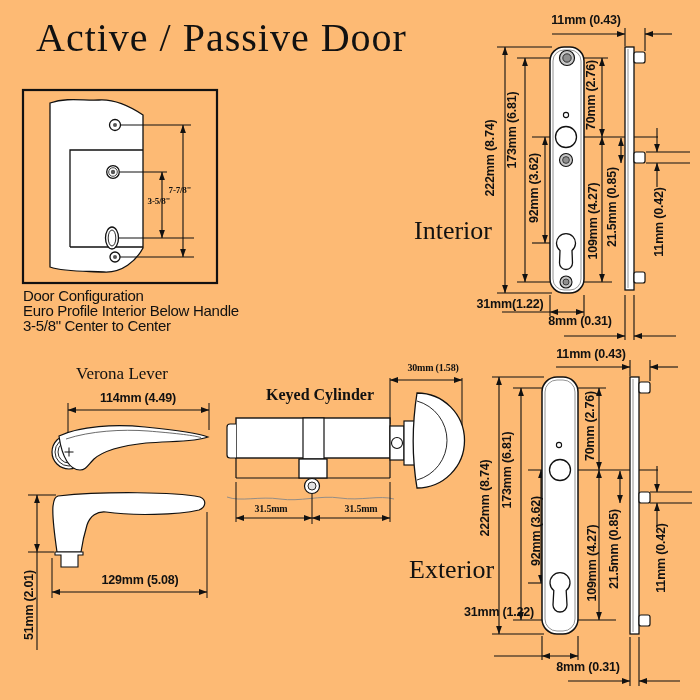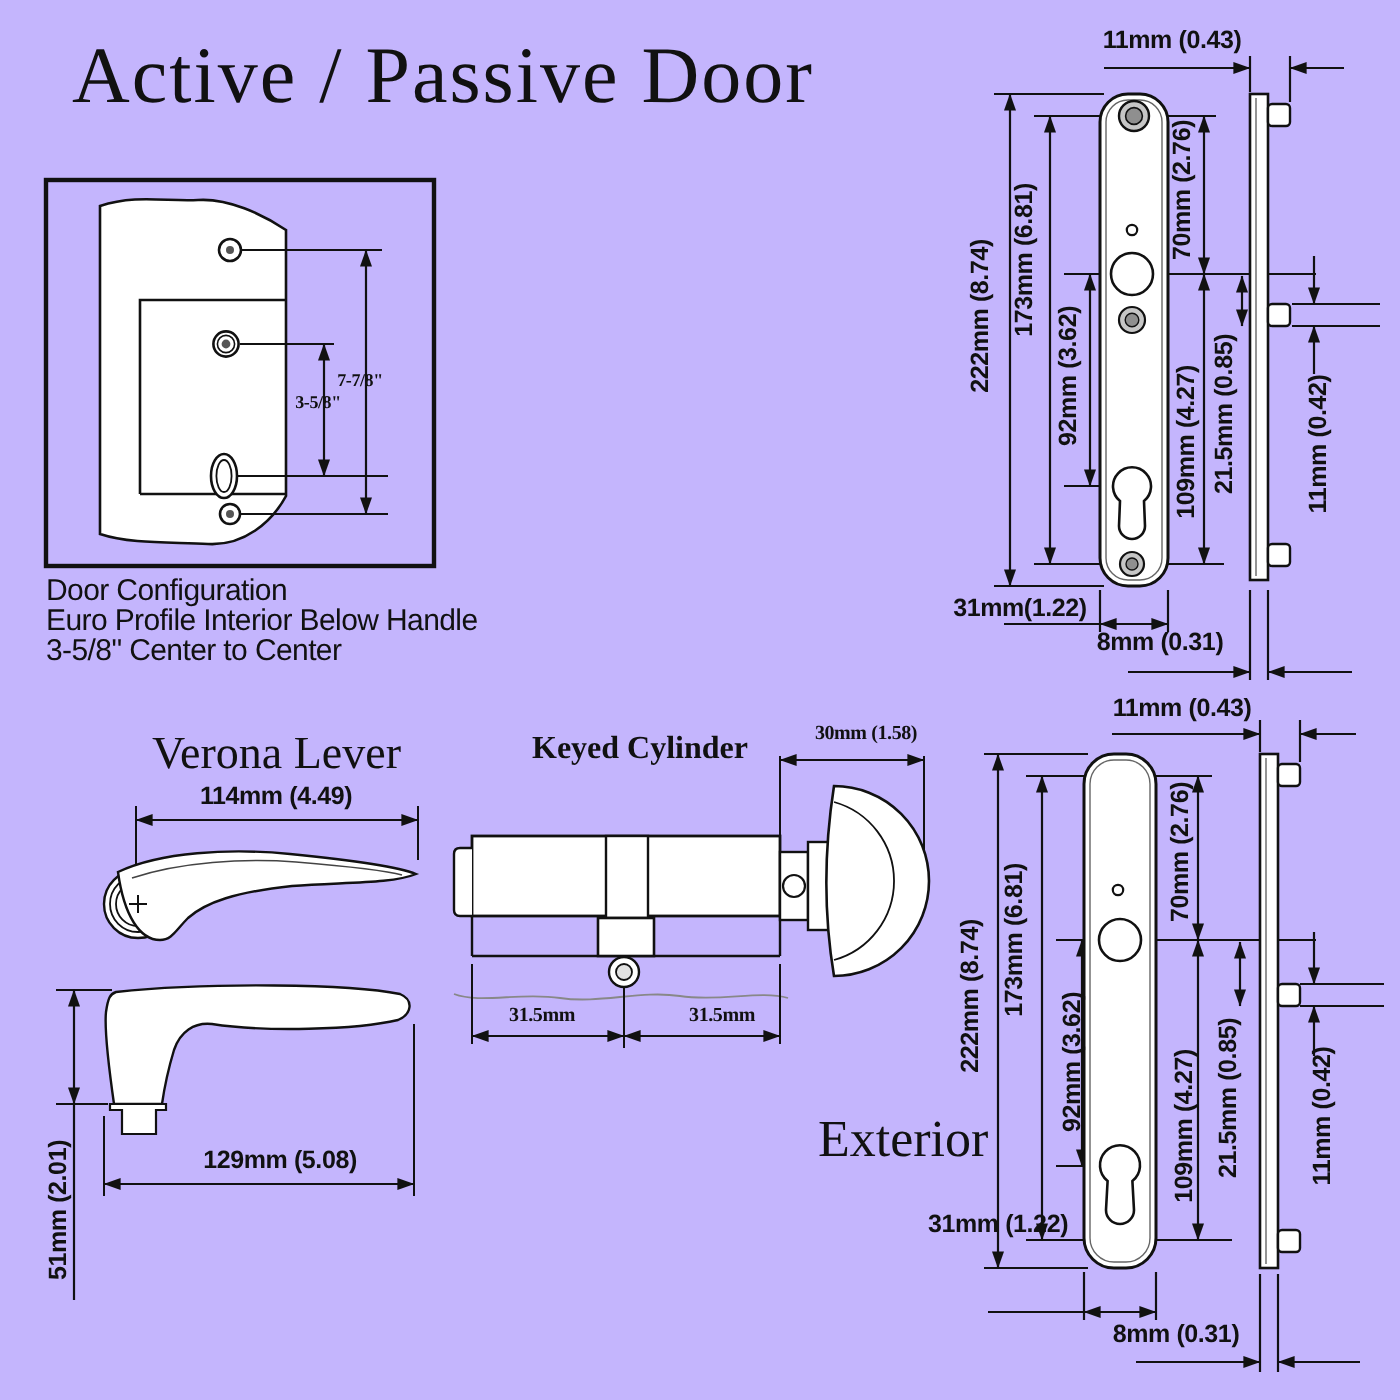--- a/index.html
+++ b/index.html
@@ -1,26 +1,26 @@
 <!DOCTYPE html>
 <html><head>
 <meta charset="utf-8">
 <style>
   html,body{margin:0;padding:0;background:#fff}
-  .canvas{position:relative;width:700px;height:700px;background:#c4b5fd;overflow:hidden;
+  .canvas{position:relative;width:700px;height:700px;background:#fdba74;overflow:hidden;
           font-family:"Liberation Sans",sans-serif;color:#111}
   svg.art{position:absolute;left:0;top:0;width:700px;height:700px}
   .lbl{position:absolute;white-space:nowrap;font-size:12.5px;font-weight:bold;color:#111;letter-spacing:-0.2px}
   .ctr{transform:translate(-50%,-50%)}
   .rot{transform:translate(-50%,-50%) rotate(-90deg)}
   .serif{font-family:"Liberation Serif",serif;font-weight:normal;letter-spacing:0}
   .title{font-size:40px;letter-spacing:1px}
   .h21{font-size:21px}
   .h26{font-size:26px}
-  .h23{font-size:23px}
+  .h23{font-size:17px}
   .h16{font-size:16px;font-weight:600}
   .tiny{font-family:"Liberation Serif",serif;font-size:9px;font-weight:bold}
   .s10{font-family:"Liberation Serif",serif;font-size:10px;font-weight:bold}
   .cap{font-size:15px;font-weight:normal;letter-spacing:-0.3px;line-height:15px}
 </style>
 </head>
 <body>
 
 <div class="canvas">
 
@@ -190,20 +190,21 @@
   </svg>
 
   <div class="lbl serif title" style="left:36px;top:14px">Active / Passive Door</div>
 
   <div class="lbl tiny ctr" style="left:180px;top:190px">7-7/8"</div>
   <div class="lbl tiny ctr" style="left:159px;top:201px">3-5/8"</div>
   <div class="lbl cap" style="left:23px;top:288px">Door Configuration</div>
   <div class="lbl cap" style="left:23px;top:303px">Euro Profile Interior Below Handle</div>
   <div class="lbl cap" style="left:23px;top:318px">3-5/8" Center to Center</div>
 
+  <div class="lbl serif h26" style="left:414px;top:216px">Interior</div>
   <div class="lbl ctr" style="left:586px;top:20px">11mm (0.43)</div>
   <div class="lbl rot" style="left:490px;top:158px">222mm (8.74)</div>
   <div class="lbl rot" style="left:512px;top:130px">173mm (6.81)</div>
   <div class="lbl rot" style="left:534px;top:188px">92mm (3.62)</div>
   <div class="lbl rot" style="left:591px;top:95px">70mm (2.76)</div>
   <div class="lbl rot" style="left:593px;top:221px">109mm (4.27)</div>
   <div class="lbl rot" style="left:612px;top:207px">21.5mm (0.85)</div>
   <div class="lbl rot" style="left:659px;top:222px">11mm (0.42)</div>
   <div class="lbl ctr" style="left:510px;top:304px">31mm(1.22)</div>
   <div class="lbl ctr" style="left:580px;top:321px">8mm (0.31)</div>
@@ -218,18 +219,18 @@
   <div class="lbl rot" style="left:614px;top:549px">21.5mm (0.85)</div>
   <div class="lbl rot" style="left:661px;top:558px">11mm (0.42)</div>
   <div class="lbl ctr" style="left:499px;top:612px">31mm (1.22)</div>
   <div class="lbl ctr" style="left:588px;top:667px">8mm (0.31)</div>
 
   <div class="lbl serif h23" style="left:76px;top:364px">Verona Lever</div>
   <div class="lbl ctr" style="left:138px;top:398px">114mm (4.49)</div>
   <div class="lbl ctr" style="left:140px;top:580px">129mm (5.08)</div>
   <div class="lbl rot" style="left:29px;top:605px">51mm (2.01)</div>
 
-  <div class="lbl serif h16" style="left:266px;top:366px">Keyed Cylinder</div>
+  <div class="lbl serif h16" style="left:266px;top:386px">Keyed Cylinder</div>
   <div class="lbl s10 ctr" style="left:433px;top:367px">30mm (1.58)</div>
   <div class="lbl s10 ctr" style="left:271px;top:508px">31.5mm</div>
   <div class="lbl s10 ctr" style="left:361px;top:508px">31.5mm</div>
 
 </div>
 
 </body></html>

